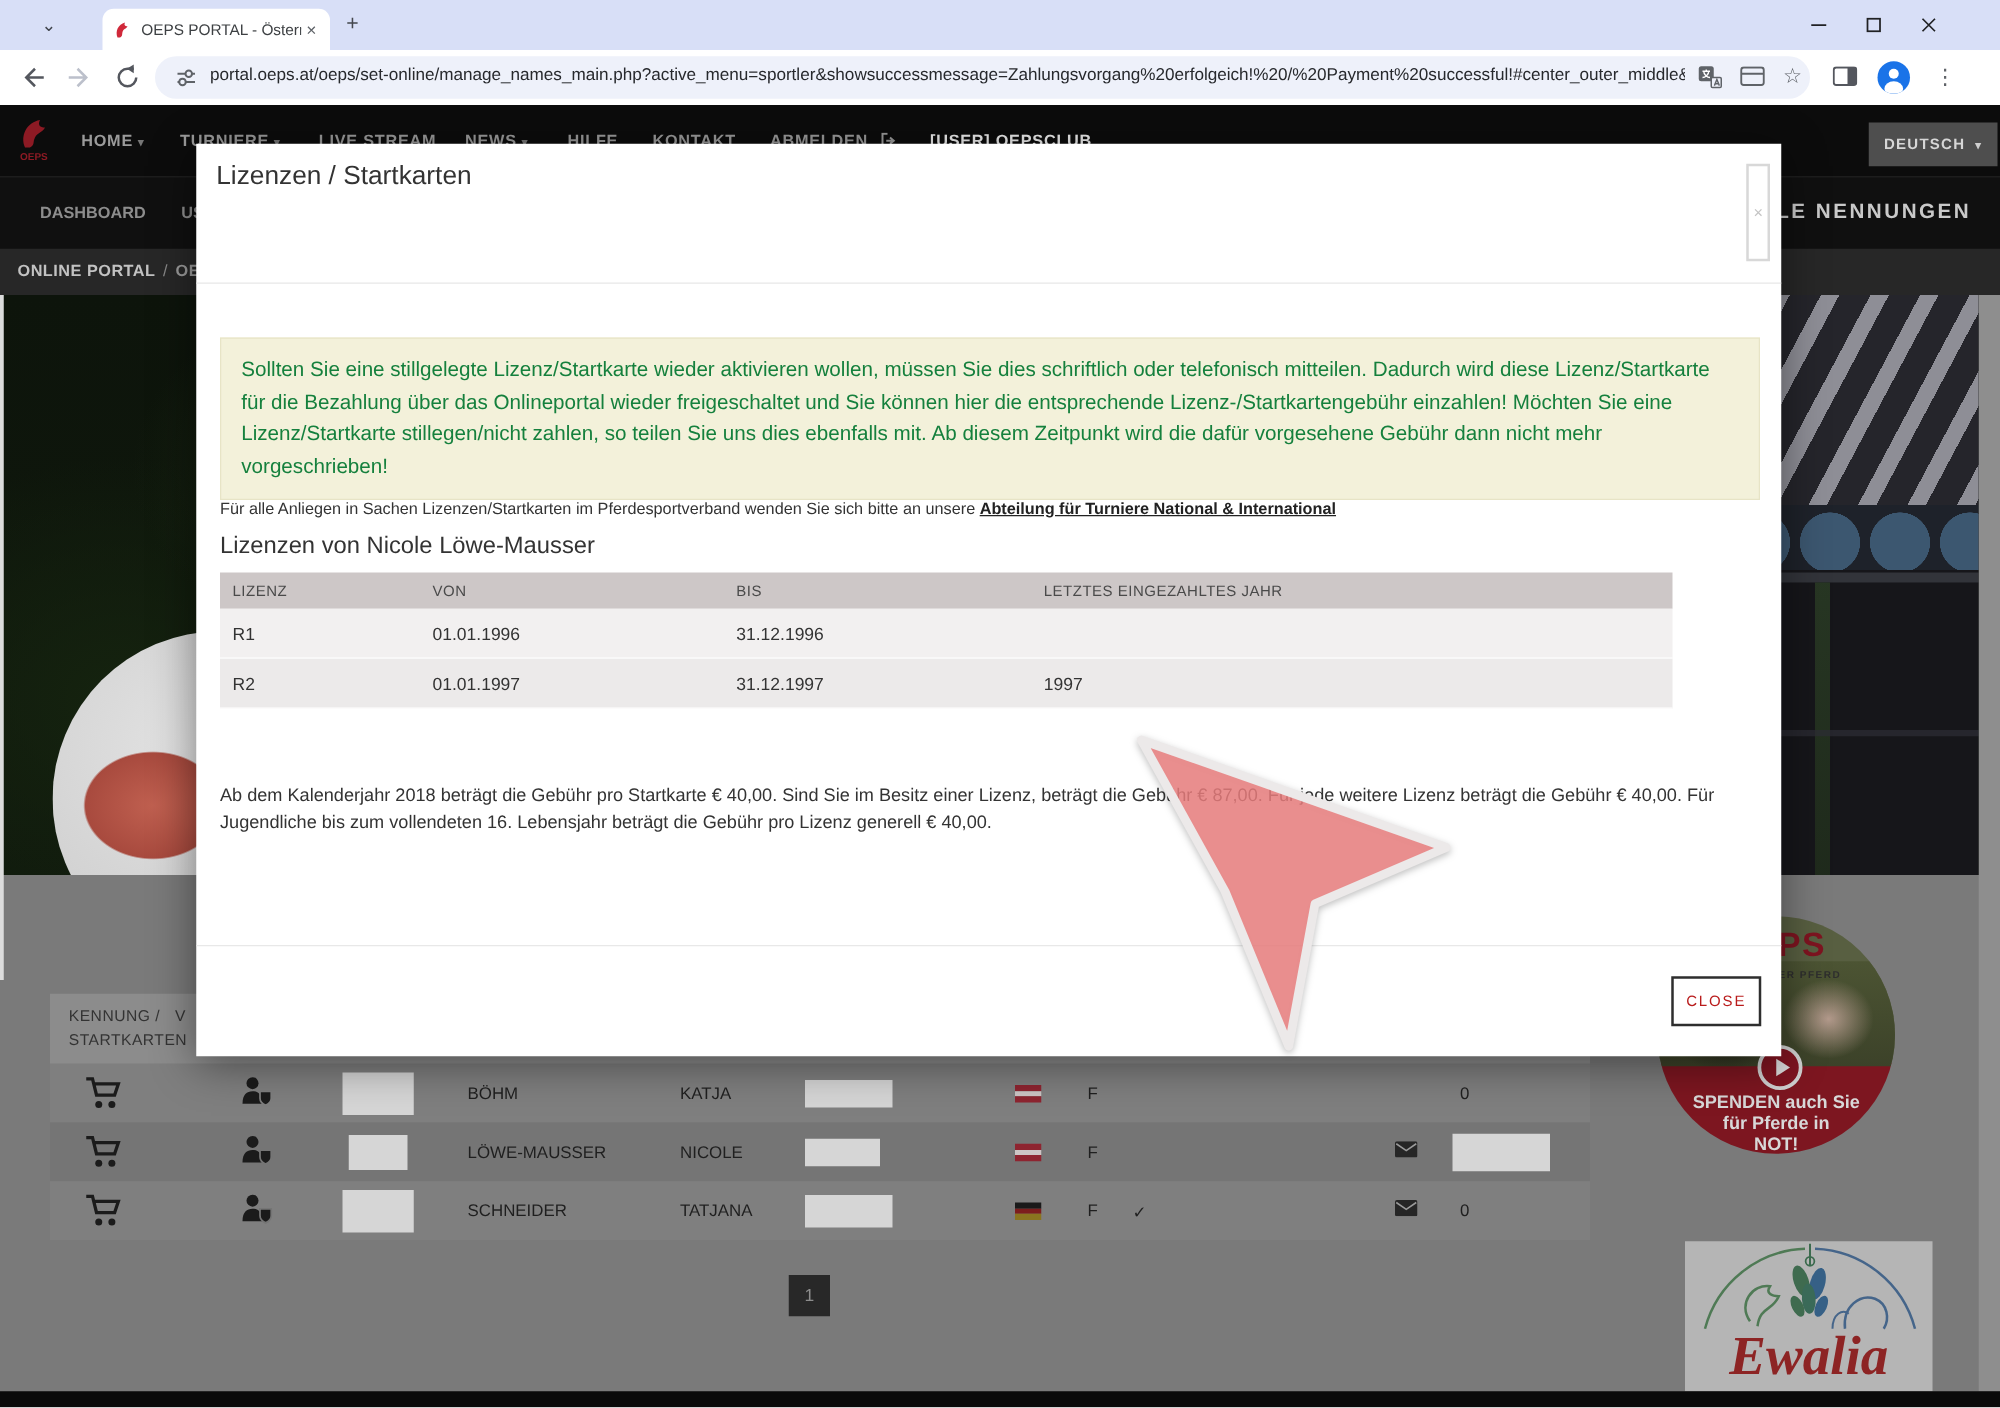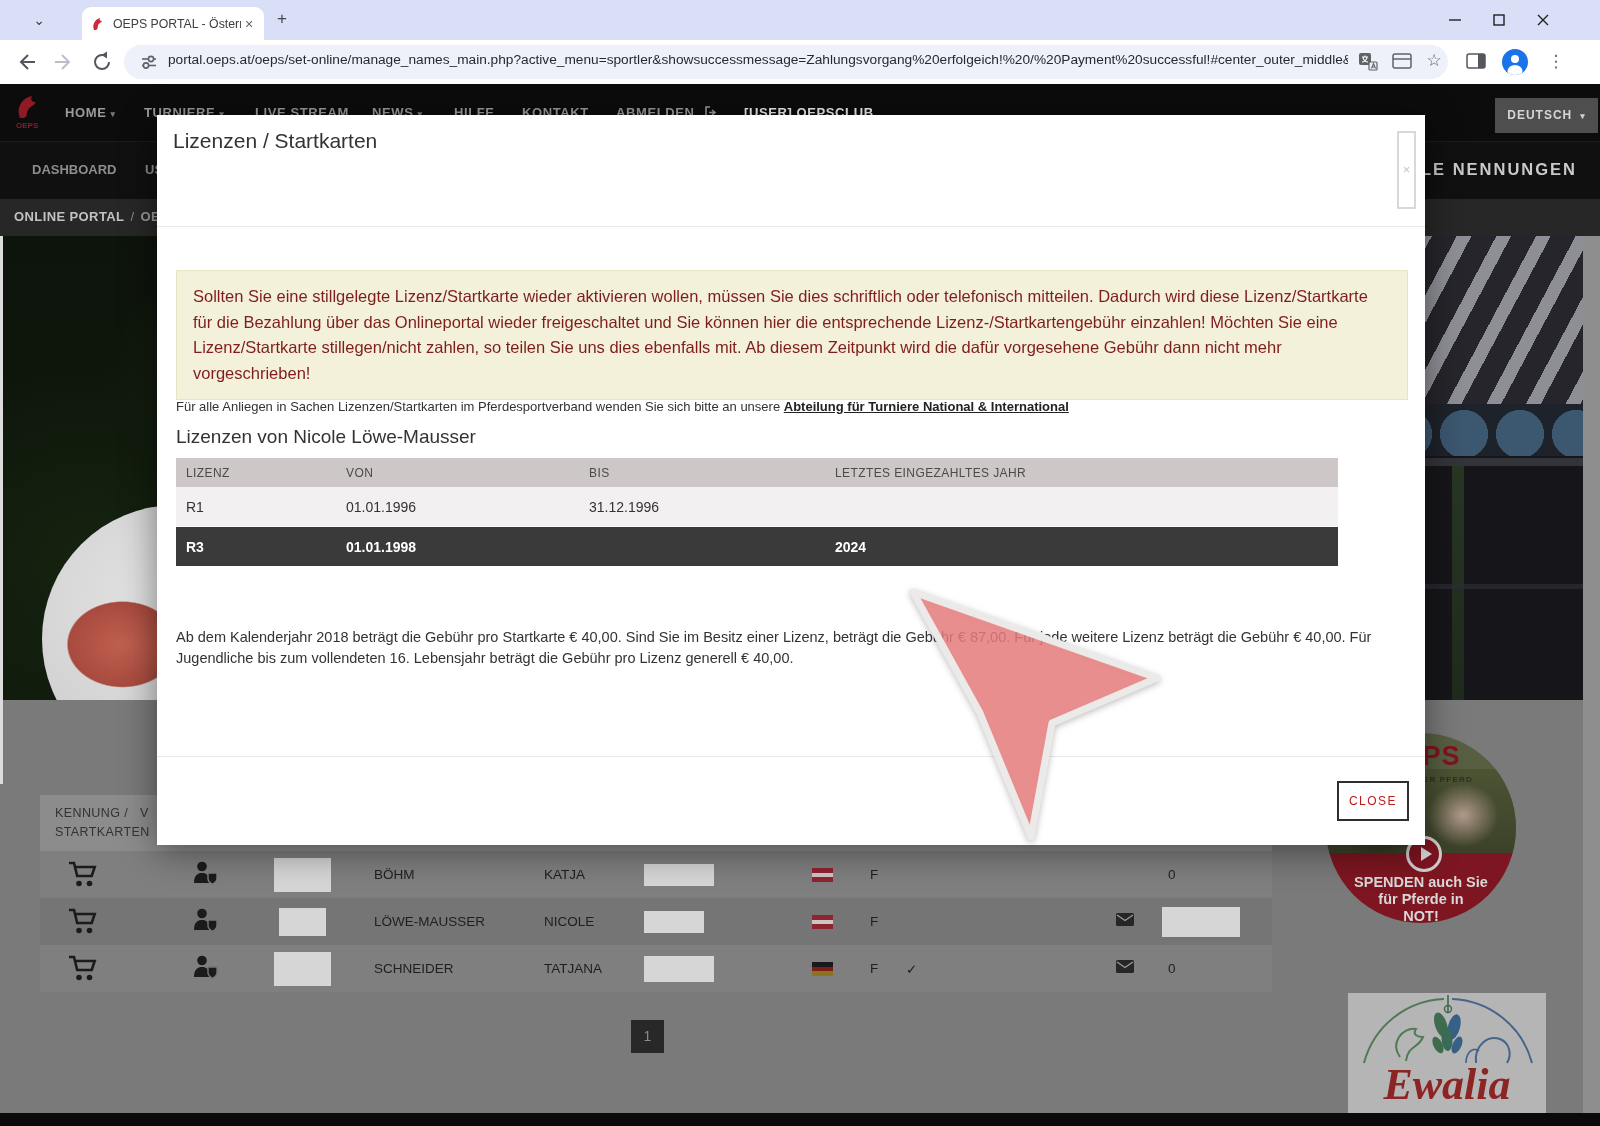--- a/index.html
+++ b/index.html
@@ -86,21 +86,21 @@
 
   .ewalia{left:1348px;top:909px;width:198px;height:120px;background:#b5b5b5;overflow:hidden;}
   .ewalia-word{left:0;top:66px;width:198px;text-align:center;font-family:"Liberation Serif",serif;font-style:italic;font-weight:bold;font-size:44px;color:#8d2424;}
   .footer{left:0;top:1029px;width:1600px;height:13px;background:#0a0a0a;}
 
   
   .modal{left:157px;top:115px;width:1268px;height:730px;background:#fff;box-shadow:0 6px 34px rgba(0,0,0,.45);z-index:20;}
   .m-title{left:16px;top:14px;font-size:21px;color:#333;}
   .m-scrollx{left:1240px;top:16px;width:15px;height:74px;border:2px solid #d8d8d8;background:#fff;text-align:center;color:#c4c4c4;font-size:13px;line-height:74px;cursor:pointer;}
   .m-hr{left:0px;top:111px;width:1268px;height:1px;background:#e8e8e8;}
-  .warnbox{left:19px;top:155px;width:1198px;padding:13px 16px;background:#f3f1da;border:1px solid #e7e4c6;color:#7f1d1d;font-size:16.5px;line-height:25.5px;}
+  .warnbox{left:19px;top:155px;width:1198px;padding:13px 16px;background:#f3f1da;border:1px solid #e7e4c6;color:#15803d;font-size:16.5px;line-height:25.5px;}
   .contact{left:19px;top:284px;width:1230px;font-size:13px;color:#333;}
   .contact a{color:#222;font-weight:bold;text-decoration:underline;cursor:pointer;}
   .lic-head{left:19px;top:311px;font-size:19px;color:#333;}
   .ltable{left:19px;top:343px;width:1162px;}
   .lth{position:relative;height:29px;background:#cdc7c7;}
   .lth span{position:absolute;top:8px;font-size:12px;color:#4a4a4a;letter-spacing:.4px;}
   .lrow{position:relative;height:39px;border-bottom:1px solid #fff;font-size:14px;color:#333;cursor:pointer;}
   .lrow span{position:absolute;top:12px;}
   .lr-a{background:#f2f0f0;}
   .lr-b{background:#eceaea;}
@@ -411,25 +411,25 @@
         <span class="c2">VON</span>
         <span class="c3">BIS</span>
         <span class="c4">LETZTES EINGEZAHLTES JAHR</span>
       </div>
       <div class="lrow lr-a">
         <span class="c1">R1</span>
         <span class="c2">01.01.1996</span>
         <span class="c3">31.12.1996</span>
         <span class="c4"></span>
       </div>
-      <div class="lrow lr-sel">
-        <span class="c1">R3</span>
-        <span class="c2">01.01.1998</span>
-        <span class="c3"></span>
-        <span class="c4">2024</span>
+      <div class="lrow lr-b">
+        <span class="c1">R2</span>
+        <span class="c2">01.01.1997</span>
+        <span class="c3">31.12.1997</span>
+        <span class="c4">1997</span>
       </div>
     </div>
 
     <div class="abs fee">Ab dem Kalenderjahr 2018 beträgt die Gebühr pro Startkarte € 40,00. Sind Sie im Besitz einer Lizenz, beträgt die Gebühr € 87,00. Für jede weitere Lizenz beträgt die Gebühr € 40,00. Für Jugendliche bis zum vollendeten 16. Lebensjahr beträgt die Gebühr pro Lizenz generell € 40,00.</div>
 
 
     <div class="abs m-hr2"></div>
     <div class="abs closebtn">CLOSE</div>
   </div>
 

